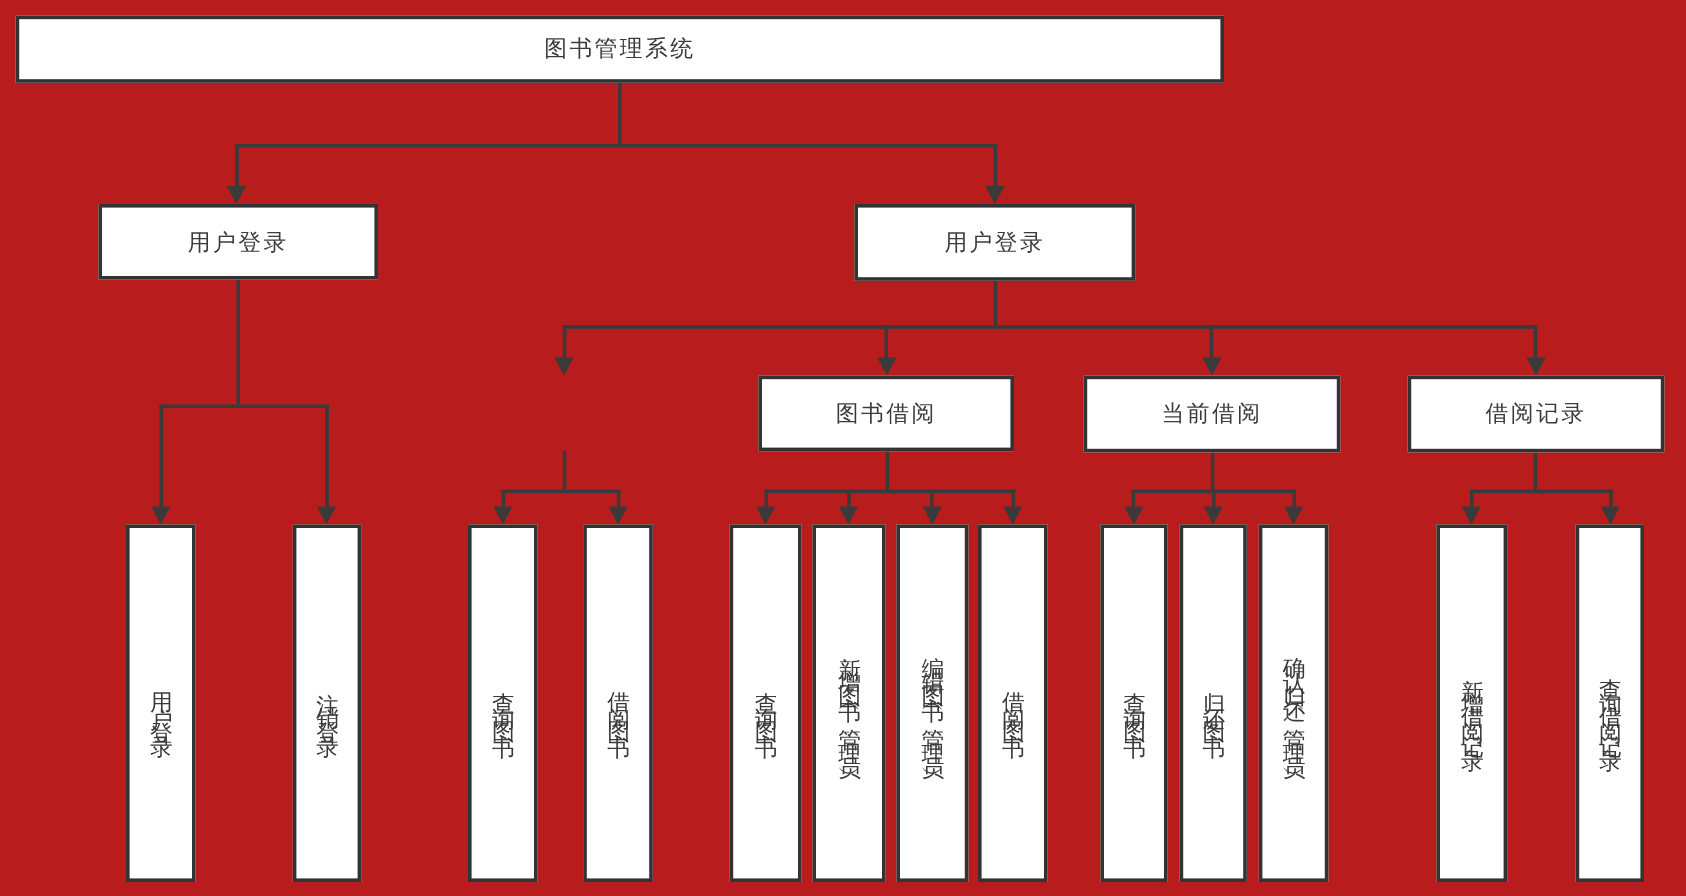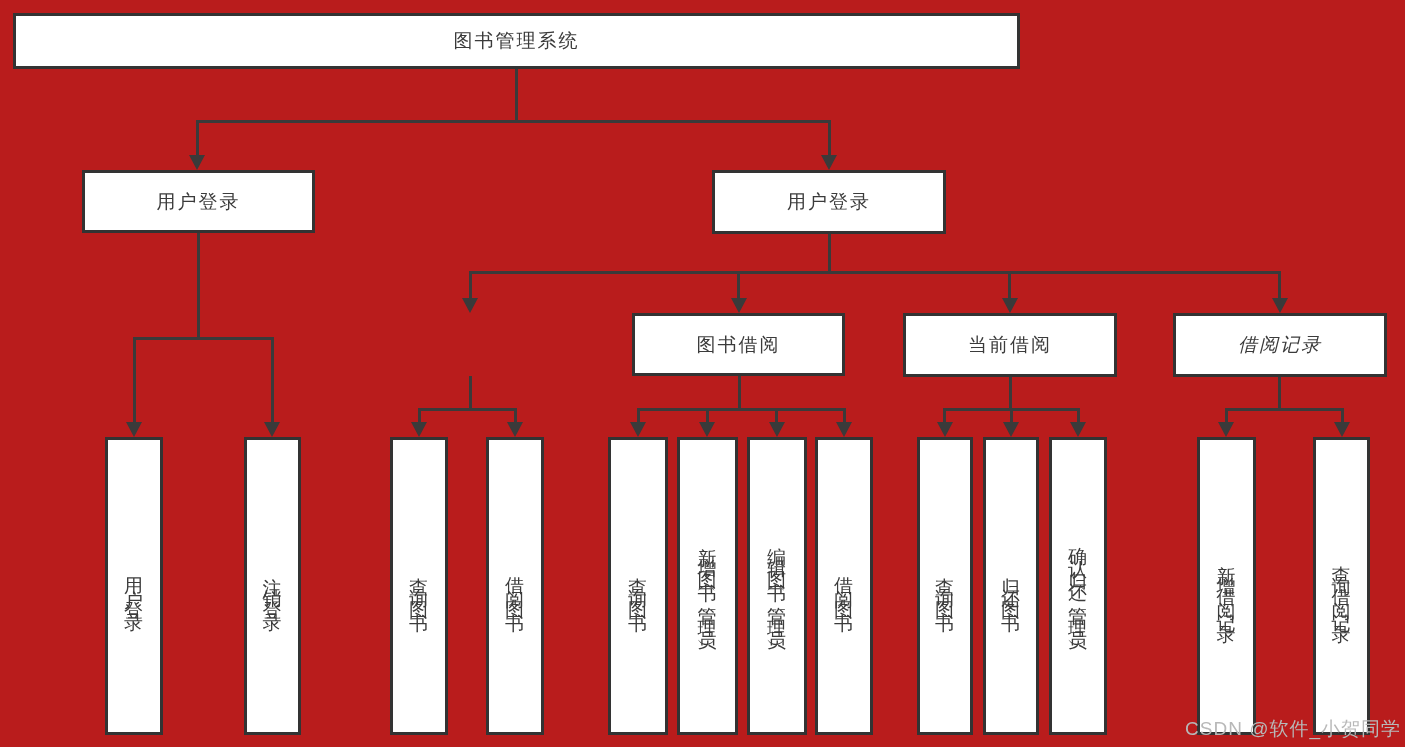--- a/index.html
+++ b/index.html
@@ -78,21 +78,21 @@
   <div class="hnode" style="left:712px; top:170px; width:234px; height:64px;">
     <span>用户登录</span>
   </div>
 
   <div class="hnode" style="left:632px; top:313px; width:213px; height:63px;">
     <span>图书借阅</span>
   </div>
   <div class="hnode" style="left:903px; top:313px; width:214px; height:64px;">
     <span>当前借阅</span>
   </div>
-  <div class="hnode" style="left:1173px; top:313px; width:214px; height:64px;font-style:italic;">
+  <div class="hnode" style="left:1173px; top:313px; width:214px; height:64px;">
     <span>借阅记录</span>
   </div>
 
   <div class="vnode" style="left:105px; width:58px;">
     <span class="vlabel">用户登录</span>
   </div>
   <div class="vnode" style="left:244px; width:57px;">
     <span class="vlabel">注销登录</span>
   </div>
 
@@ -185,15 +185,14 @@
   <div class="vl" style="left:1077px; top:408px; height:14px;"></div>
   <div class="arr" style="left:1070px; top:422px;"></div>
 
   <div class="vl" style="left:1278px; top:377px; height:31px;"></div>
   <div class="hl" style="left:1225px; top:408px; width:119px;"></div>
   <div class="vl" style="left:1225px; top:408px; height:14px;"></div>
   <div class="arr" style="left:1218px; top:422px;"></div>
   <div class="vl" style="left:1341px; top:408px; height:14px;"></div>
   <div class="arr" style="left:1334px; top:422px;"></div>
 
-  <div class="watermark">CSDN @软件_小贺同学</div>
 
 </div>
 
 </body></html>

